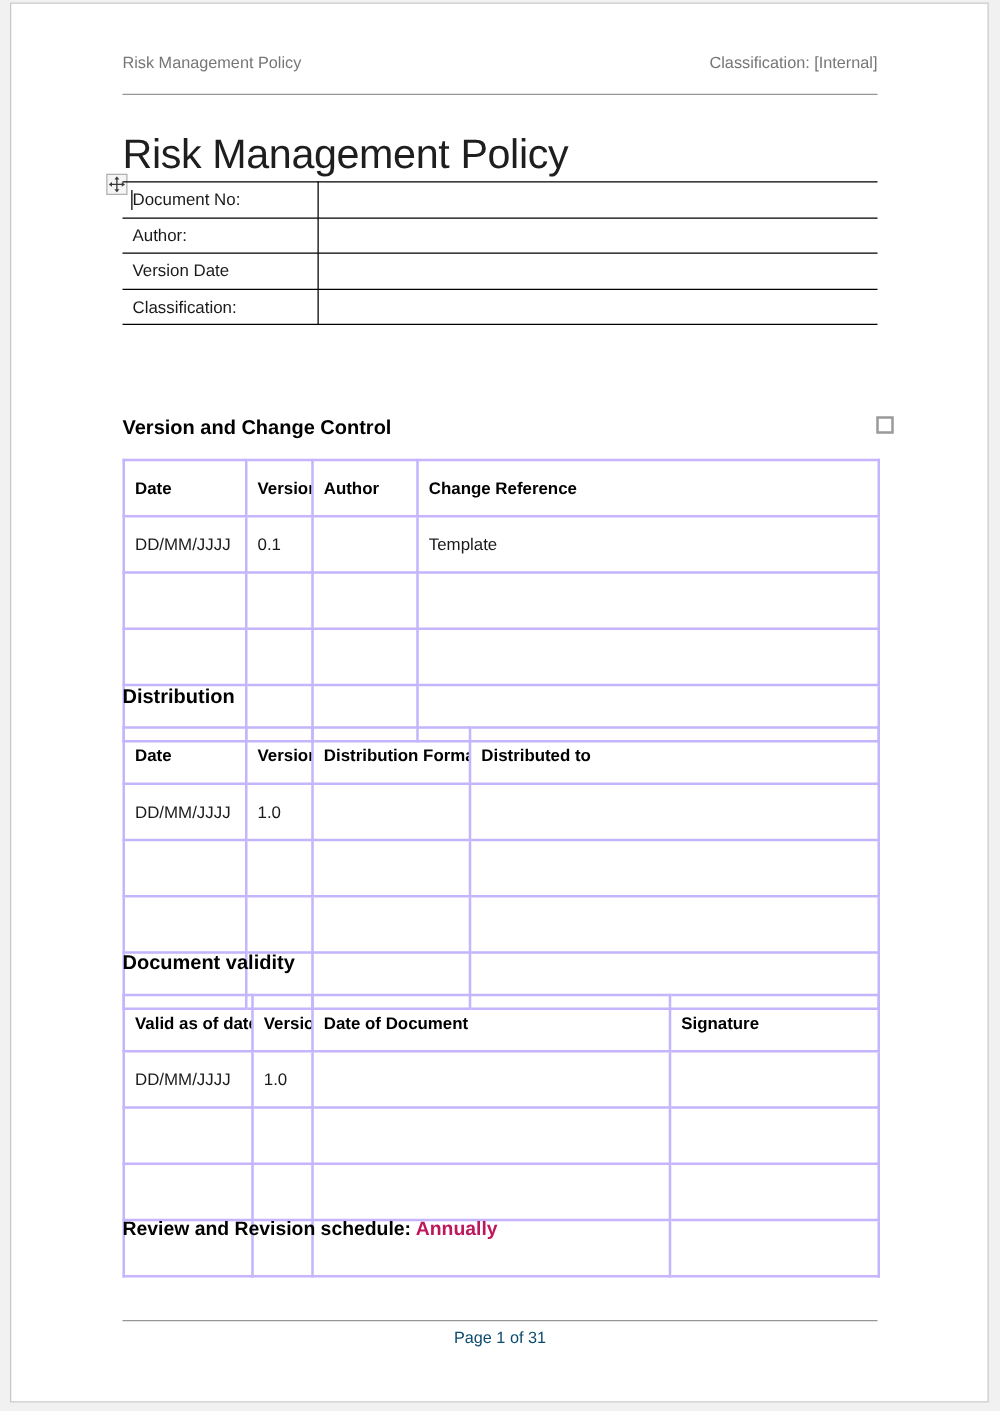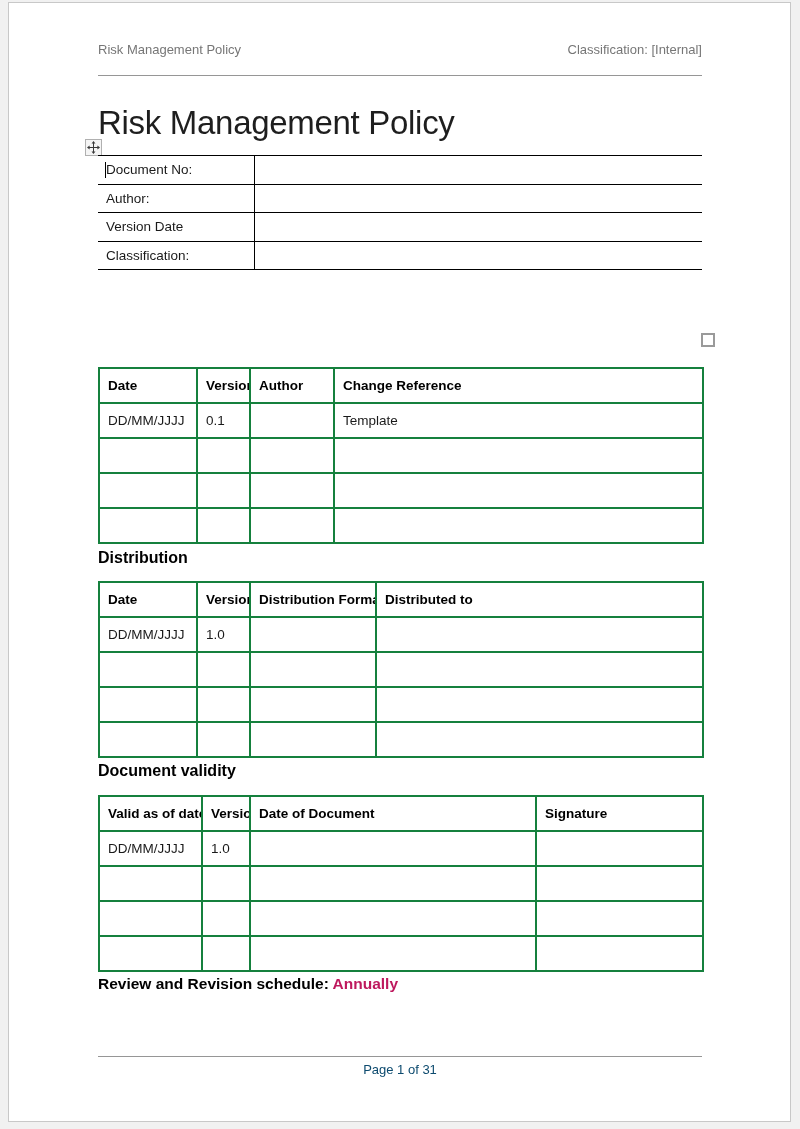--- a/index.html
+++ b/index.html
@@ -52,29 +52,29 @@
   }
 
   table { border-collapse: collapse; table-layout: fixed; }
   td, th {
     padding: 2px 8px; vertical-align: middle;
     font-size: 13.5px; color: #1a1a1a;
     overflow: hidden; white-space: nowrap;
   }
   th { font-weight: 700; text-align: left; color: #000; }
 
-  .info-table { left: 89px; top: 152px; width: 604px; }
+  .info-table { left: 89px; top: 142px; width: 604px; }
   .info-table td { height: 28.5px; border-top: 1px solid #000; border-bottom: 1px solid #000; }
   .info-table td.label { border-right: 1px solid #000; position: relative; }
   .caret {
     position: absolute; left: 7px; top: 6px;
     width: 1px; height: 16px; background: #000;
   }
 
-  .grid td, .grid th { height: 35px; border: 2px solid #15803d; }
+  .grid td, .grid th { height: 45px; border: 2px solid #c4b5fd; }
   .grid { width: 604px; }
   .t-vcc  { left: 89px; top: 364px; }
   .t-dist { left: 89px; top: 578px; }
   .t-val  { left: 89px; top: 792px; }
 
   .section-heading {
     left: 89px; font-size: 16px; font-weight: 700; color: #000;
     white-space: nowrap;
   }
   .h-vcc  { top: 331px; }
@@ -128,20 +128,21 @@
     </tr>
     <tr>
       <td class="label">Classification:</td>
       <td></td>
     </tr>
   </tbody>
     </table>
 
   <div class="abs sq-handle"></div>
 
+  <h2 class="abs section-heading h-vcc">Version and Change Control</h2>
   <table class="abs grid t-vcc">
     <colgroup>
         <col style="width:98px">
         <col style="width:53px">
         <col style="width:84px">
         <col style="width:369px">
       </colgroup>
     <tbody>
         <tr>
       <th>Date</th>

